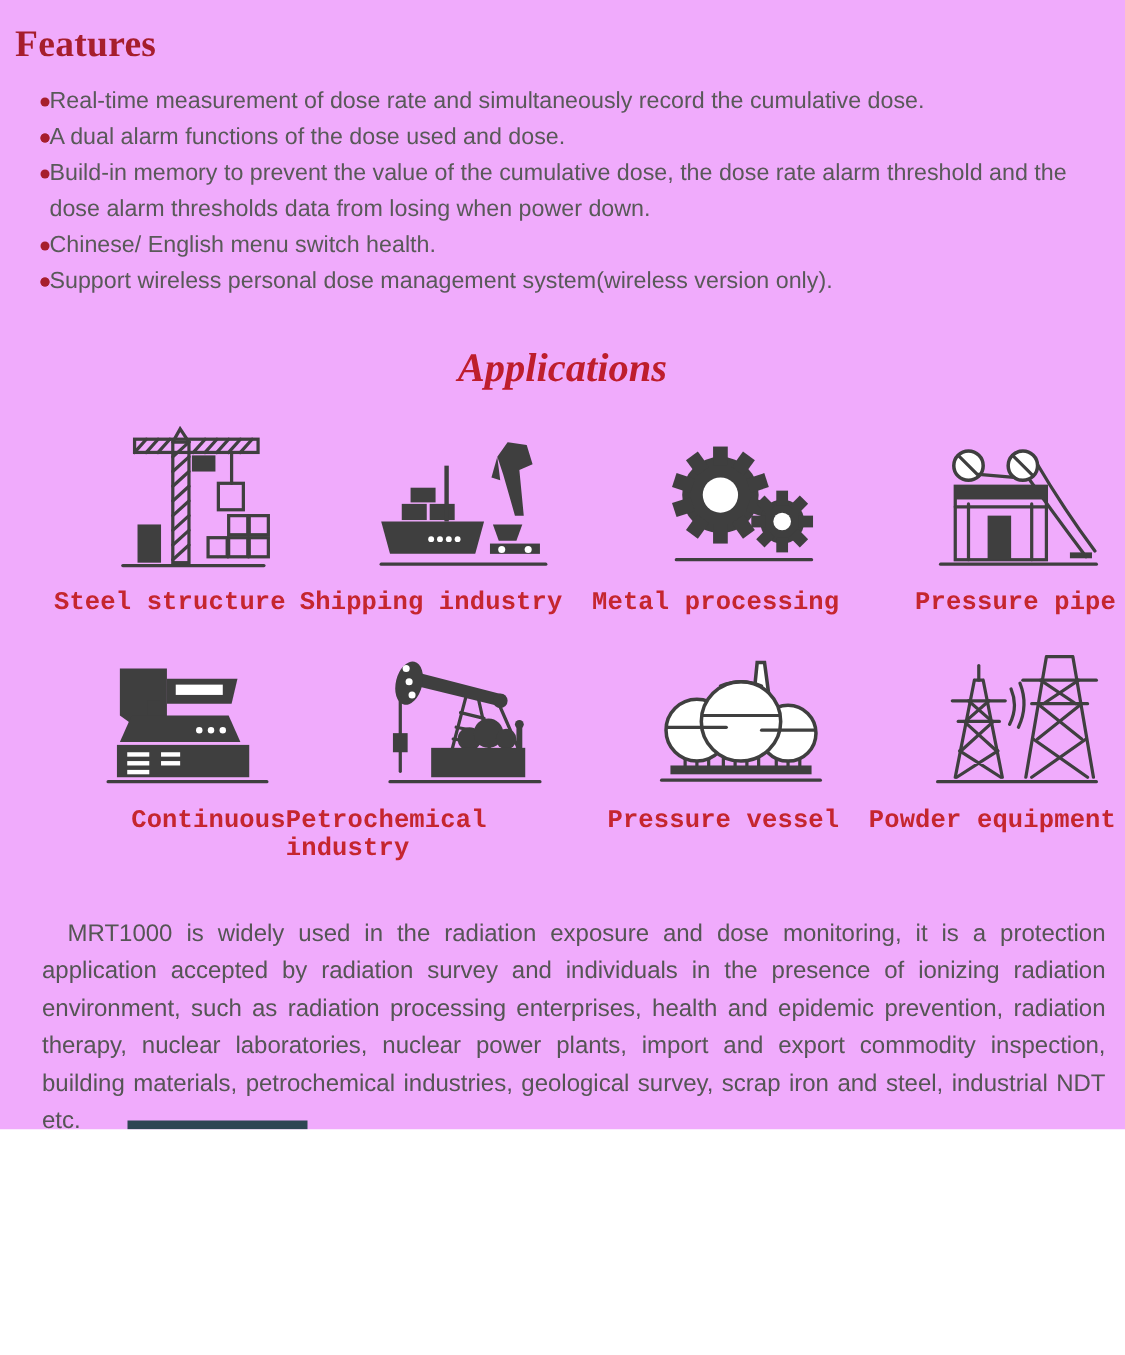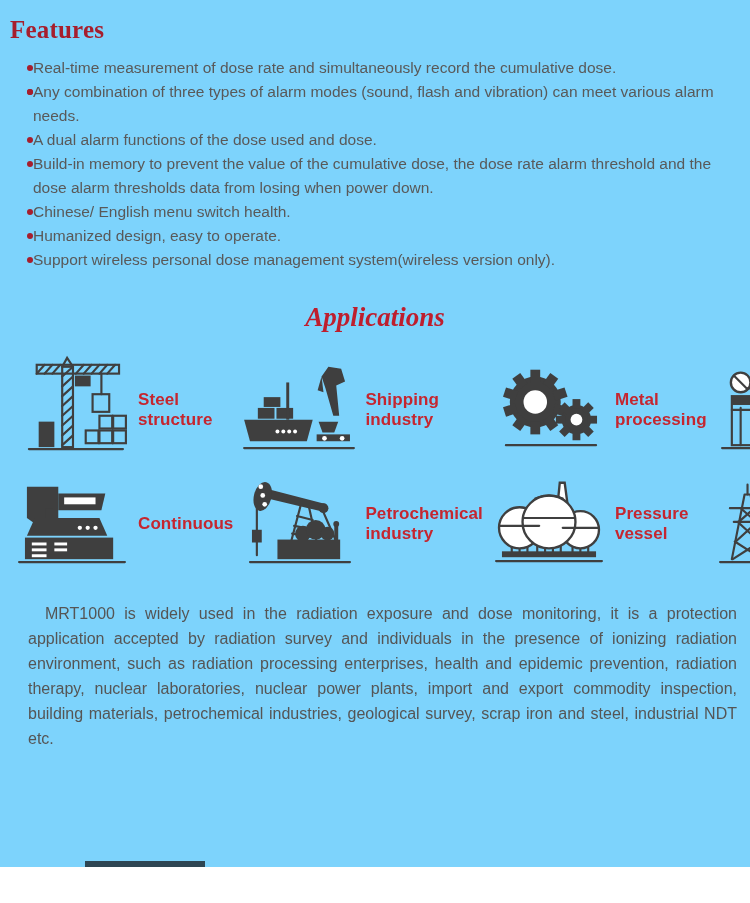--- a/index.html
+++ b/index.html
@@ -1,26 +1,26 @@
 <!DOCTYPE html>
 <html><head>
 <meta charset="utf-8">
 <style>
   html,body{margin:0;padding:0;background:#ffffff;}
-  .page{position:relative;width:750px;height:867px;background:#7dd3fc;overflow:hidden;
+  .page{position:relative;width:750px;height:753px;background:#f0abfc;overflow:hidden;
         font-family:"Liberation Sans",sans-serif;color:#595959;}
   .features-title{font-family:"Liberation Serif",serif;font-weight:bold;color:#a61e2d;
         font-size:25px;margin:0;padding:16px 0 8px 10px;letter-spacing:0.2px;}
   ul.features-list{list-style:none;margin:4px 0 0 0;padding:0 8px 0 0;}
   li.feature{position:relative;padding:0 10px 0 33px;font-size:15.5px;line-height:24px;color:#595959;}
   li.feature .dot{position:absolute;left:27px;top:9px;width:6px;height:6px;border-radius:50%;background:#a61e2d;}
   .apps-title{font-family:"Liberation Serif",serif;font-weight:bold;color:#be1e2d;
         font-size:27px;text-align:center;margin:30px 0 6px 0;font-style:italic;}
   .apps-grid{display:grid;grid-template-columns:repeat(4,1fr);row-gap:16px;padding:16px 6px 0 6px;}
-  figure.app-cell{display:flex;flex-direction:row;align-items:center;margin:0;padding:0;}
+  figure.app-cell{display:flex;flex-direction:column;align-items:flex-end;margin:0;padding:0;font-family:Liberation Mono, monospace;}
   figure.app-cell .icon{width:132px;height:98px;display:flex;align-items:flex-end;justify-content:center;}
   figure.app-cell svg{width:132px;height:98px;display:block;}
   figure.app-cell figcaption{margin-top:12px;color:#c5262f;font-size:17px;font-weight:600;letter-spacing:0.1px;}
   p.desc{margin:34px 13px 0 28px;text-align:justify;font-size:16px;line-height:25px;
         color:#555555;text-indent:17px;}
   .partial-bar{position:absolute;left:85px;bottom:0;width:120px;height:6px;background:#2e4653;}
   .ic{stroke:#3f3f3f;fill:none;stroke-width:2.2;stroke-linecap:round;}
   .icf{fill:#3f3f3f;stroke:none;}
   .icw{fill:#ffffff;stroke:none;}
   .icow{stroke:#3f3f3f;fill:#ffffff;stroke-width:2.4;}
@@ -28,25 +28,24 @@
 </head>
 <body>
 
 <div class="page">
 
   <h1 class="features-title">Features</h1>
 
   <ul class="features-list">
     <li class="feature"><span class="dot"></span><span>Real-time measurement of dose rate and simultaneously record the cumulative dose.</span></li>
     <li class="feature"><span class="dot"></span></li>
-    <li class="feature"><span class="dot"></span><span>Any combination of three types of alarm modes (sound, flash and vibration) can meet various alarm needs.</span></li>
     <li class="feature"><span class="dot"></span><span>A dual alarm functions of the dose used and dose.</span></li>
     <li class="feature"><span class="dot"></span><span>Build-in memory to prevent the value of the cumulative dose, the dose rate alarm threshold and the dose alarm thresholds data from losing when power down.</span></li>
     <li class="feature"><span class="dot"></span><span>Chinese/ English menu switch health.</span></li>
-    <li class="feature"><span class="dot"></span><span>Humanized design, easy to operate.</span></li>
+    <li class="feature"><span class="dot"></span></li>
     <li class="feature"><span class="dot"></span><span>Support wireless personal dose management system(wireless version only).</span></li>
   </ul>
 
   <h2 class="apps-title">Applications</h2>
 
   <div class="apps-grid">
 
     <figure class="app-cell">
       <div class="icon">
         <svg viewBox="0 0 120 100">

